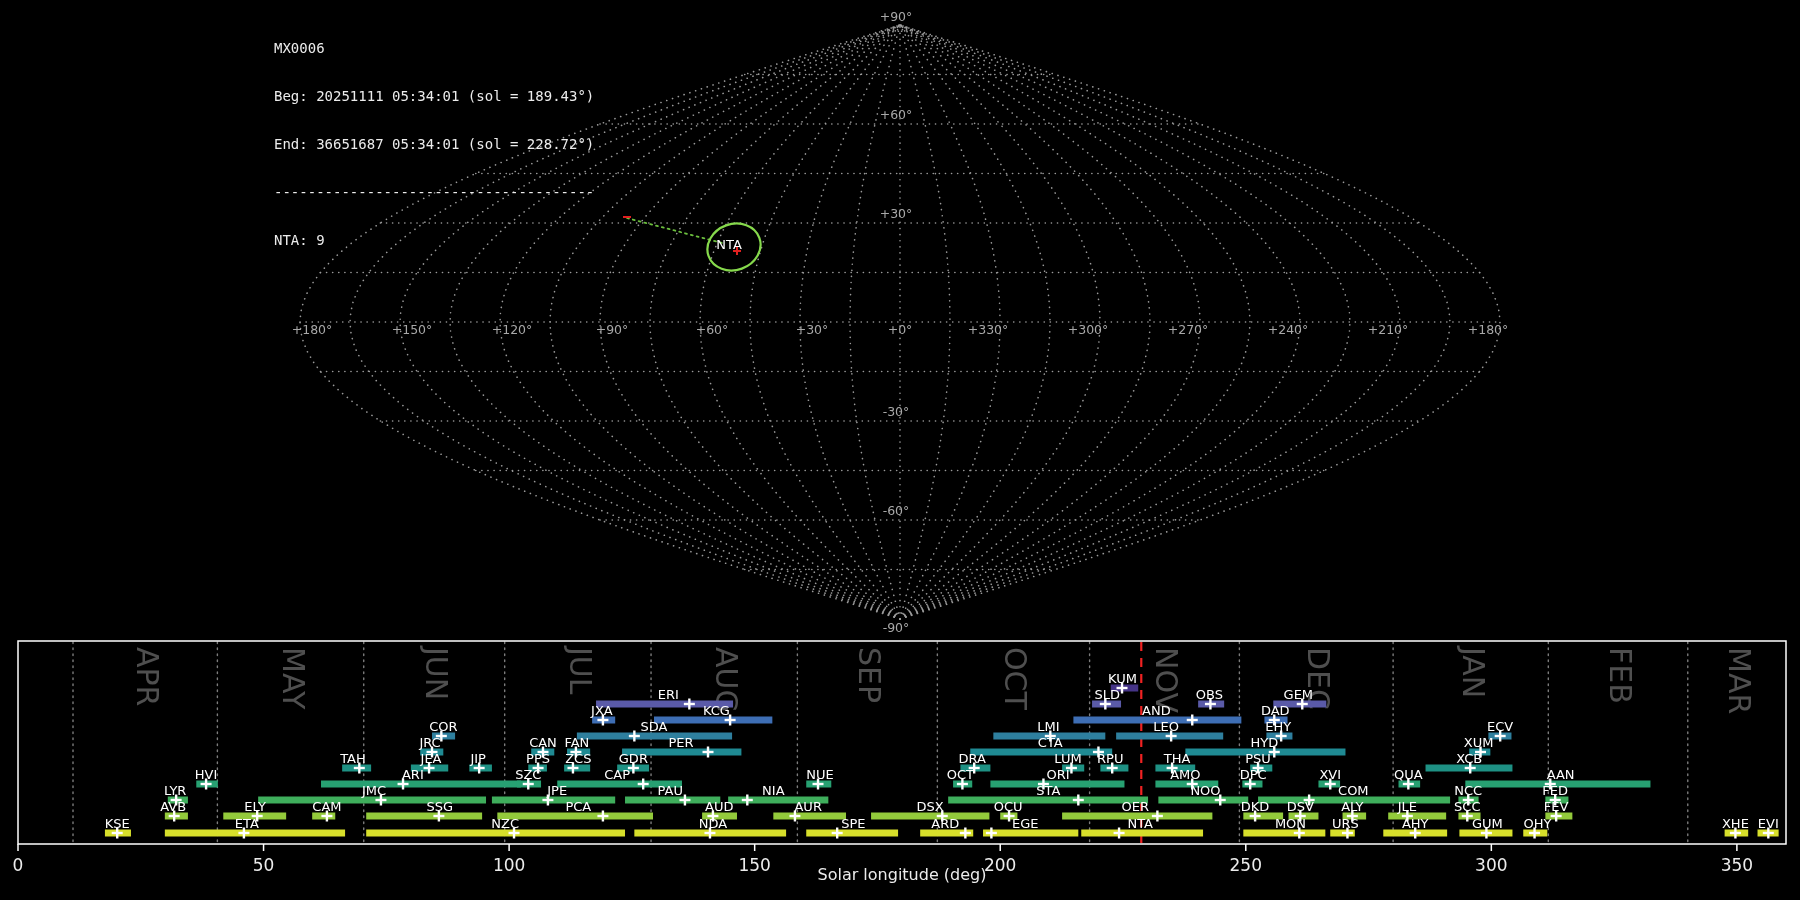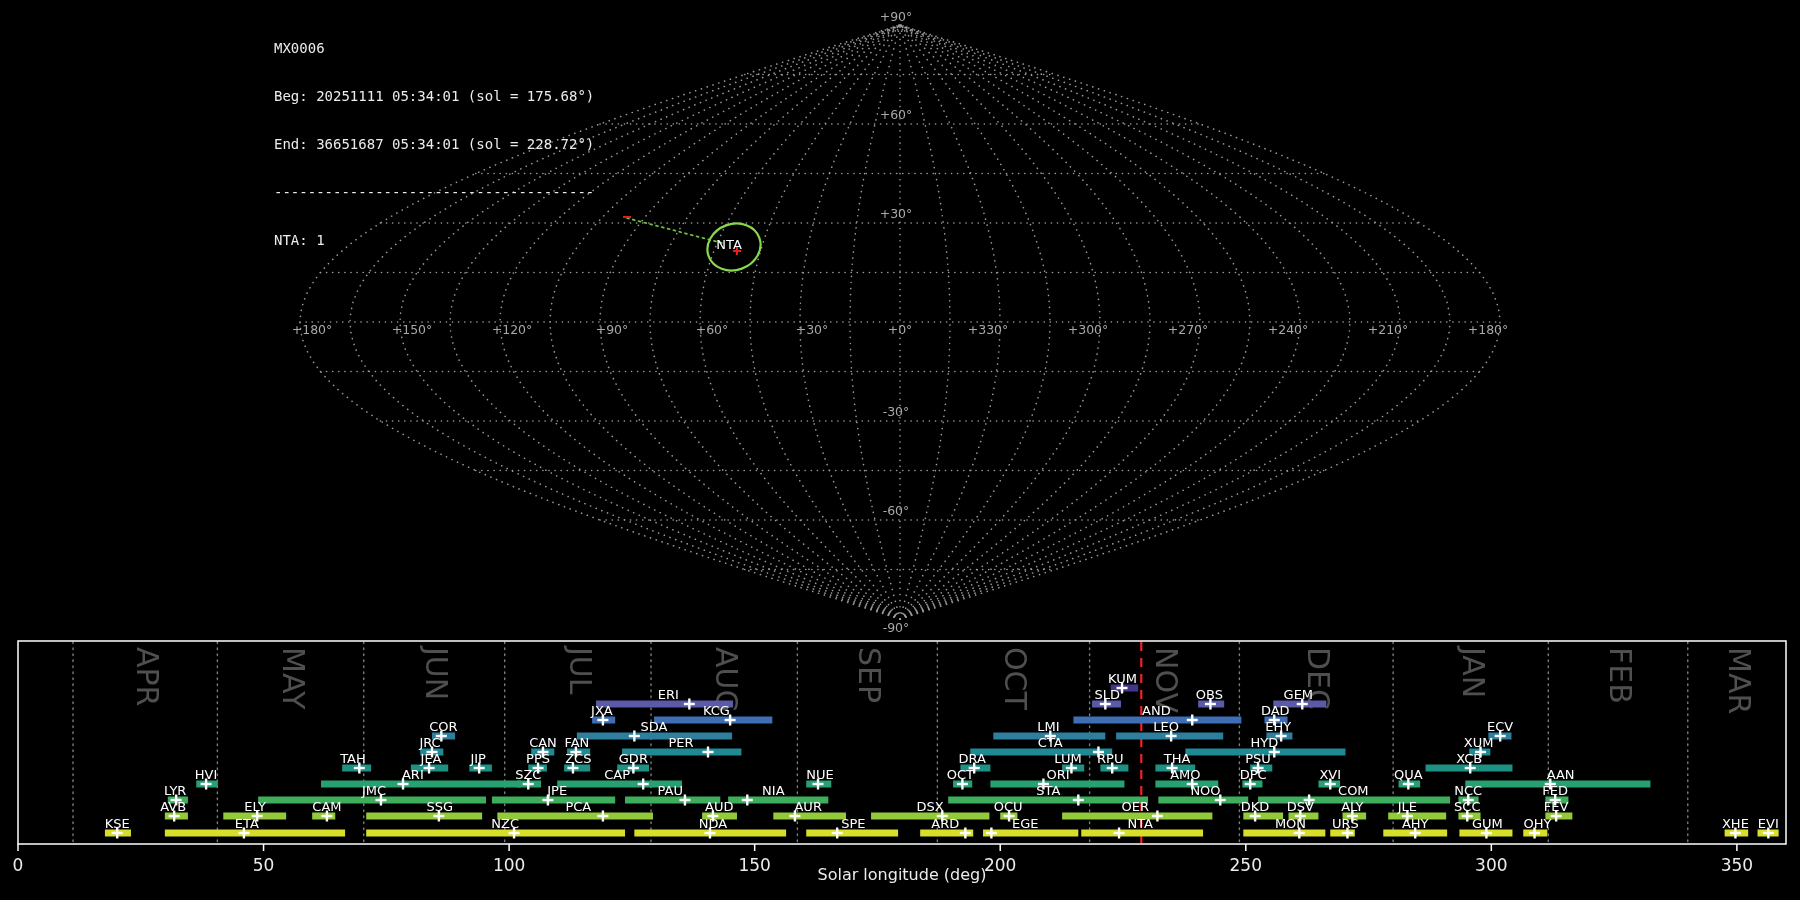--- a/index.html
+++ b/index.html
@@ -482,18 +482,18 @@
         <text x="1245.7777777777778" y="231" text-anchor="middle" font-size="17" fill="#ececec">250</text>
         <line x1="1491.3333333333333" y1="204" x2="1491.3333333333333" y2="211" stroke="#ffffff" stroke-width="1.5"></line>
         <text x="1491.3333333333333" y="231" text-anchor="middle" font-size="17" fill="#ececec">300</text>
         <line x1="1736.888888888889" y1="204" x2="1736.888888888889" y2="211" stroke="#ffffff" stroke-width="1.5"></line>
         <text x="1736.888888888889" y="231" text-anchor="middle" font-size="17" fill="#ececec">350</text>
       </g>
     </svg>
 
   <div id="header">
     <div>MX0006</div>
-    <div>Beg: 20251111 05:34:01 (sol = 175.68°)</div>
+    <div>Beg: 20251111 05:34:01 (sol = 189.43°)</div>
     <div>End: 36651687 05:34:01 (sol = 228.72°)</div>
     <div>--------------------------------------</div>
-    <div>NTA: 1</div>
+    <div>NTA: 9</div>
   </div>
 </div>
 
 </body></html>

